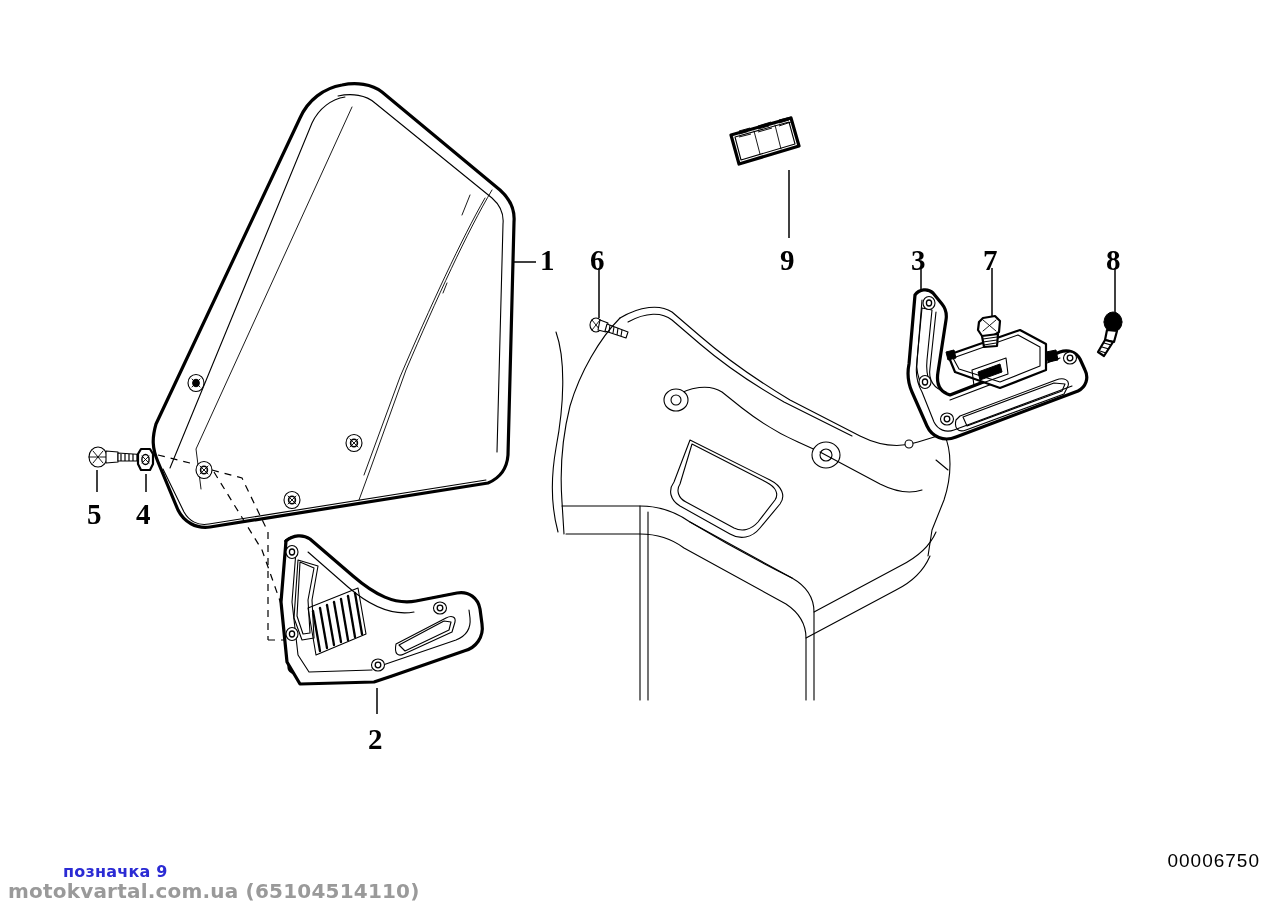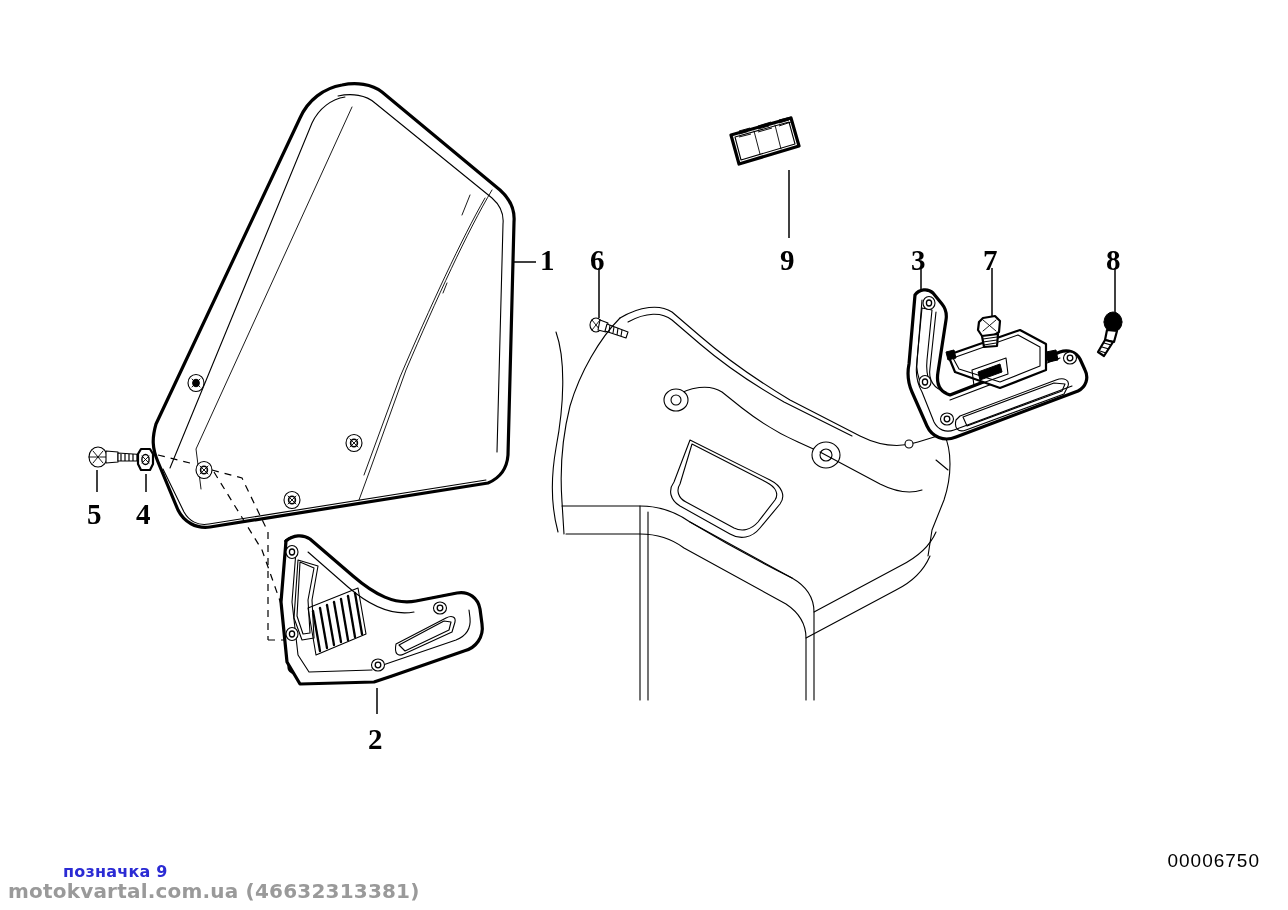--- a/index.html
+++ b/index.html
@@ -406,17 +406,17 @@
   <div class="callout" style="left:911px; top:246px;">3</div>
   <div class="callout" style="left:136px; top:500px;">4</div>
   <div class="callout" style="left:87px;  top:500px;">5</div>
   <div class="callout" style="left:590px; top:246px;">6</div>
   <div class="callout" style="left:983px; top:246px;">7</div>
   <div class="callout" style="left:1106px;top:246px;">8</div>
   <div class="callout" style="left:780px; top:246px;">9</div>
 
   <div id="footer-left">
     <span class="footer-mark">позначка 9</span>
-    <span class="footer-site">motokvartal.com.ua (46632313381)</span>
+    <span class="footer-site">motokvartal.com.ua (65104514110)</span>
   </div>
   <div id="footer-right">00006750</div>
 
 </div>
 
 </body></html>

